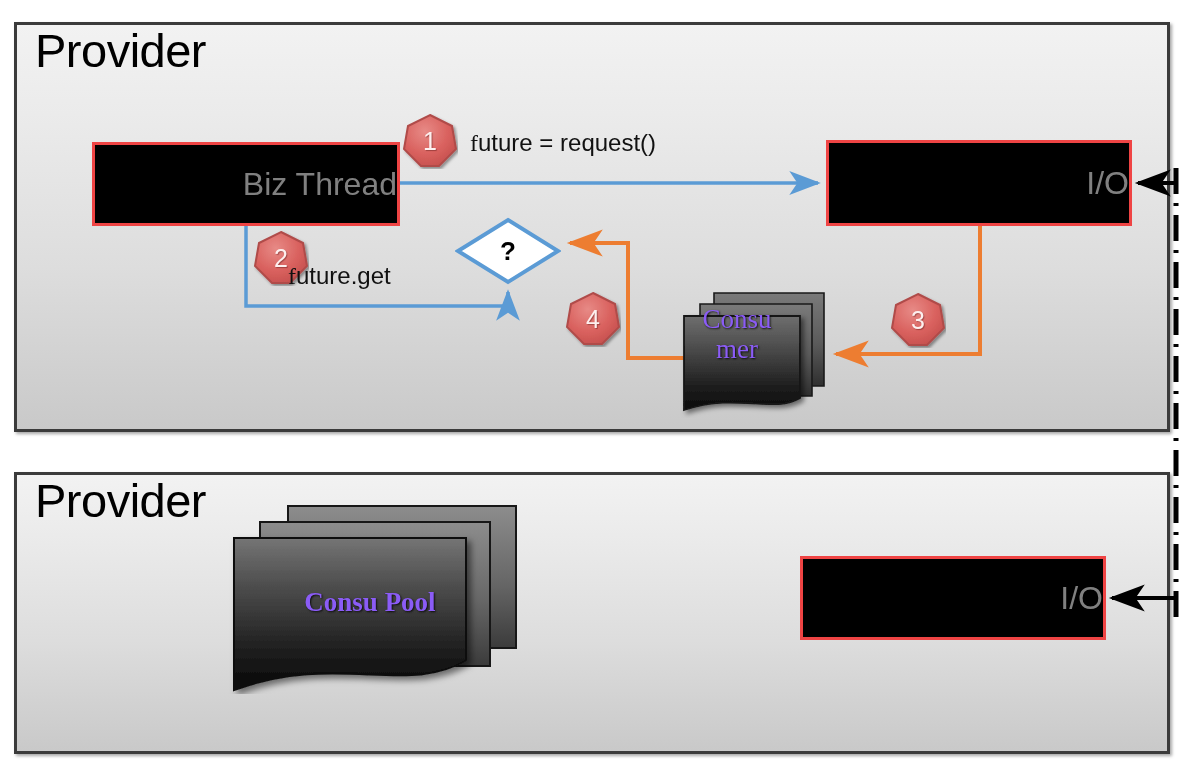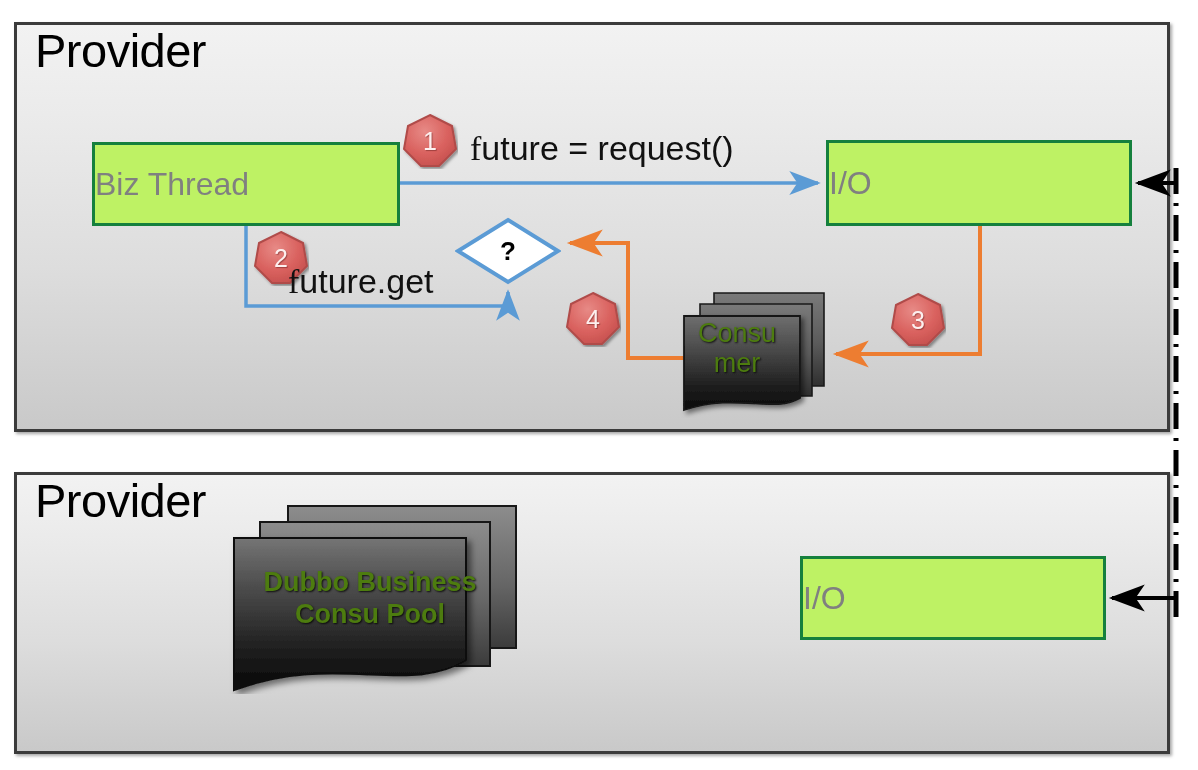--- a/index.html
+++ b/index.html
@@ -37,25 +37,25 @@
     color: #000000;
     font-family: "Liberation Sans", sans-serif;
     letter-spacing: -0.5px;
     white-space: nowrap;
   }
 
   
   .blue-box {
     position: absolute;
     box-sizing: border-box;
-    background: #bef264;
-    border: 3px solid #15803d;
+    background: #000000;
+    border: 3px solid #ef4444;
     display: flex;
     align-items: center;
-    justify-content: flex-start;
+    justify-content: flex-end;
     color: #808080;
     font-family: "Liberation Sans", sans-serif;
     font-weight: 400;
   }
   #biz-thread     { left: 92px;  top: 142px; width: 308px; height: 84px;  font-size: 32px; }
   #consumer-io    { left: 826px; top: 140px; width: 306px; height: 86px;  font-size: 32px; }
   #provider-io    { left: 800px; top: 556px; width: 306px; height: 84px;  font-size: 32px; }
 
   
   #decision-diamond {
@@ -76,25 +76,25 @@
     font-weight: bold;
     color: #000000;
     font-family: "Liberation Sans", sans-serif;
   }
 
   
   .stack { position: absolute; }
   .stack .stack-label {
     position: absolute;
     display: flex;
-    align-items: center;
+    align-items: flex-start;
     justify-content: center;
     text-align: center;
-    color: #4d7c0f;
-    font-family: Liberation Sans, sans-serif;
+    color: #8b5cf6;
+    font-family: Liberation Serif, serif;
     font-weight: 400;
     text-shadow: 1px 1px 2px rgba(0,0,0,0.8);
     pointer-events: none;
   }
 
   #consumer-stack { left: 672px; top: 288px; width: 170px; height: 130px; }
   #consumer-stack .stack-label {
     left: 10px; top: 16px; width: 110px; height: 88px;
     font-size: 27px; line-height: 1.12;
   }
@@ -135,21 +135,21 @@
   #badge-2 { left: 253px; top: 230px; }
   #badge-3 { left: 890px; top: 292px; }
   #badge-4 { left: 565px; top: 291px; }
 
   
   .elabel {
     position: absolute;
     white-space: nowrap;
     color: #111111;
     font-family: "Liberation Sans", sans-serif;
-    font-size: 34px;
+    font-size: 24px;
     line-height: 1;
   }
   .elabel .serif-f {
     font-family: "Liberation Serif", serif;
   }
   #label-request   { left: 470px; top: 131px; }
   #label-futureget { left: 288px; top: 264px; }
   #label-futureset { left: 560px; top: 261px; }
 </style>
 </head>
@@ -332,21 +332,21 @@
       </defs>
 
       <path d="M60,4 L288,4 L288,146 L60,146 Z" fill="url(#gradDubboBack)" stroke="#171717" stroke-width="2"></path>
 
       <path d="M32,20 L262,20 L262,164 L32,164 Z" fill="url(#gradDubboBack)" stroke="#171717" stroke-width="2"></path>
 
       <path d="M6,36 L238,36 L238,158 C180,194 108,150 6,188 Z" fill="url(#gradDubboFront)" stroke="#101010" stroke-width="2" filter="url(#stackShadowB)"></path>
     </svg>
     <div class="stack-label">
       <span style="display:block">
-        <span>Dubbo Business</span><br>
+        <br>
         <span>Consu Pool</span>
       </span>
     </div>
   </div>
 
   <div class="blue-box" id="provider-io">
     <span>I/O</span>
   </div>
 
 </div>

